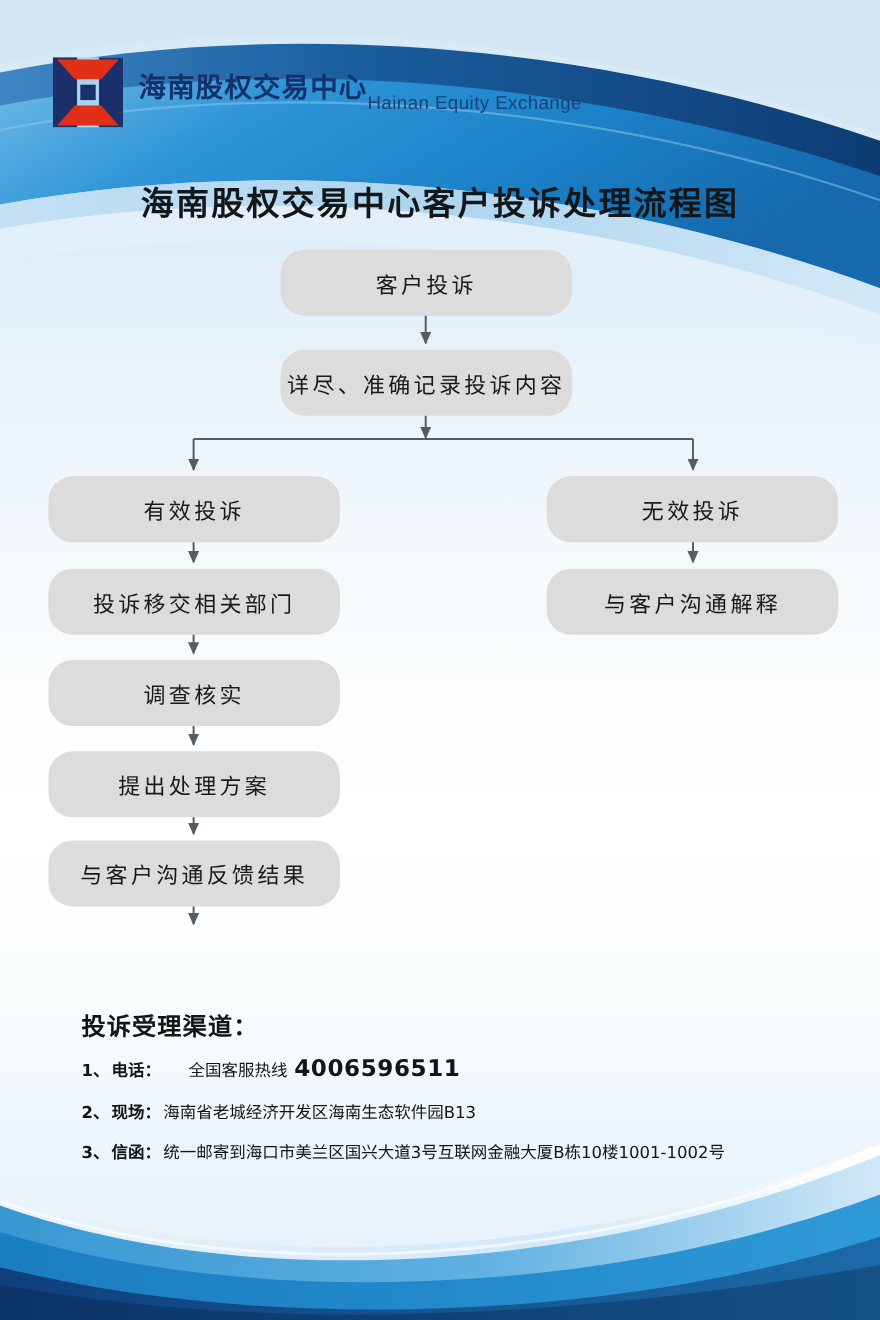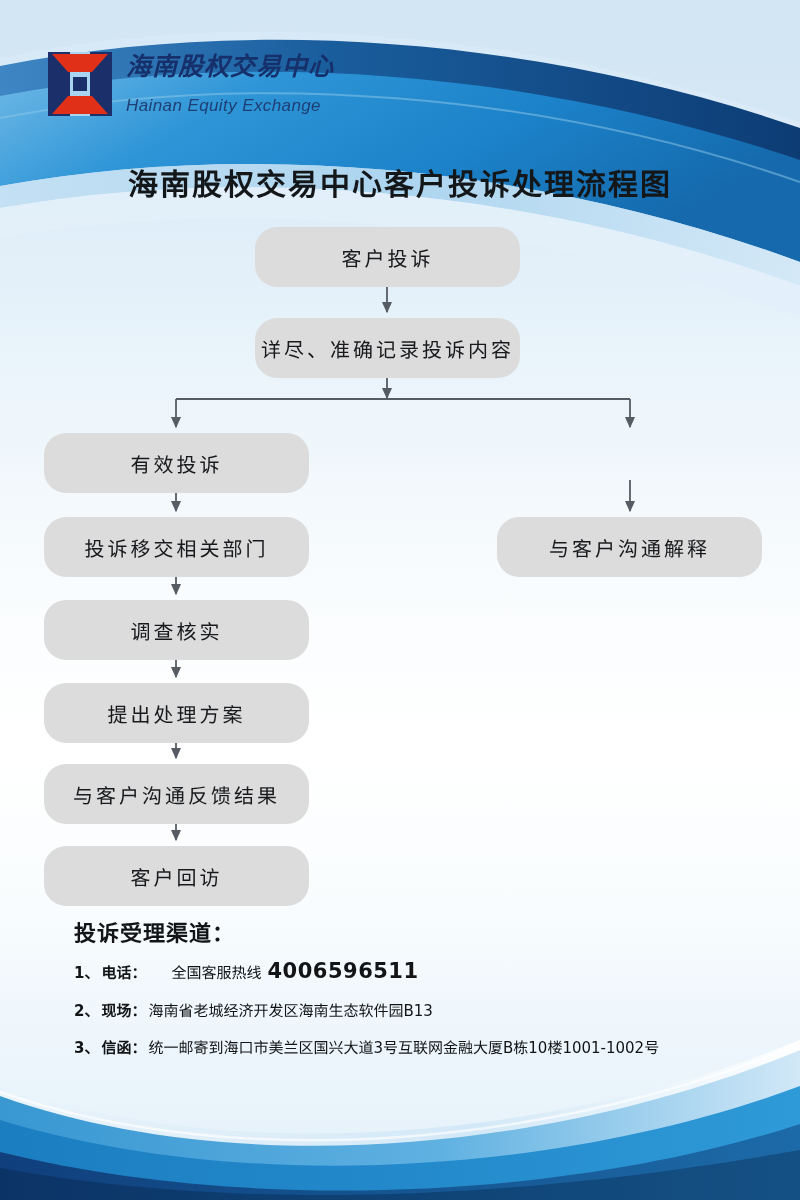--- a/index.html
+++ b/index.html
@@ -14,21 +14,21 @@
     background:linear-gradient(180deg,#d6e8f6 0%,#dcebf8 14%,#e6f2fa 26%,#f2f8fc 40%,#fbfdfe 52%,#ffffff 62%,#fafdfe 74%,#eef6fc 86%,#e6f2fa 95%,#dceaf7 100%);
   }
 
   
   .wave-layer{position:absolute;left:0;top:0;width:800px;height:1200px;pointer-events:none;}
 
   
   .header{position:absolute;left:0;top:0;width:800px;height:150px;z-index:5;}
   .brand{position:absolute;left:48px;top:52px;display:flex;align-items:center;gap:14px;}
   .logo-mark{width:64px;height:64px;flex:0 0 64px;position:relative;}
-  .brand-text{display:flex;flex-direction:column;line-height:1;font-style:italic;}
+  .brand-text{display:flex;flex-direction:row;line-height:1;}
   .brand-cn{
     font-family:"DejaVu Sans","Liberation Sans",sans-serif;
     font-size:25px;font-weight:bold;color:#15306b;letter-spacing:1px;
     white-space:nowrap;
   }
   .brand-en{
     font-family:"Liberation Sans","DejaVu Sans",sans-serif;
     font-size:17px;color:#1d3f74;letter-spacing:0.4px;margin-top:18px;white-space:nowrap;
   }
 
@@ -205,21 +205,21 @@
       </g>
     </svg>
 
     <div class="node n0">客户投诉</div>
     <div class="node l0">有效投诉</div>
     <div class="node n1">详尽、准确记录投诉内容</div>
     <div class="node l1">投诉移交相关部门</div>
     <div class="node l2">调查核实</div>
     <div class="node l3">提出处理方案</div>
     <div class="node l4">与客户沟通反馈结果</div>
-    <div class="node l5">客户回访</div>
+    <div class="node r0">无效投诉</div>
     <div class="node r1">与客户沟通解释</div>
   </div>
 
   <div class="contact">
     <div class="contact-title">投诉受理渠道：</div>
 
     <div class="contact-row phone">
       <span class="contact-label">1、</span>
       <span class="contact-label">电话：</span>
       <span class="contact-value">全国客服热线</span>

